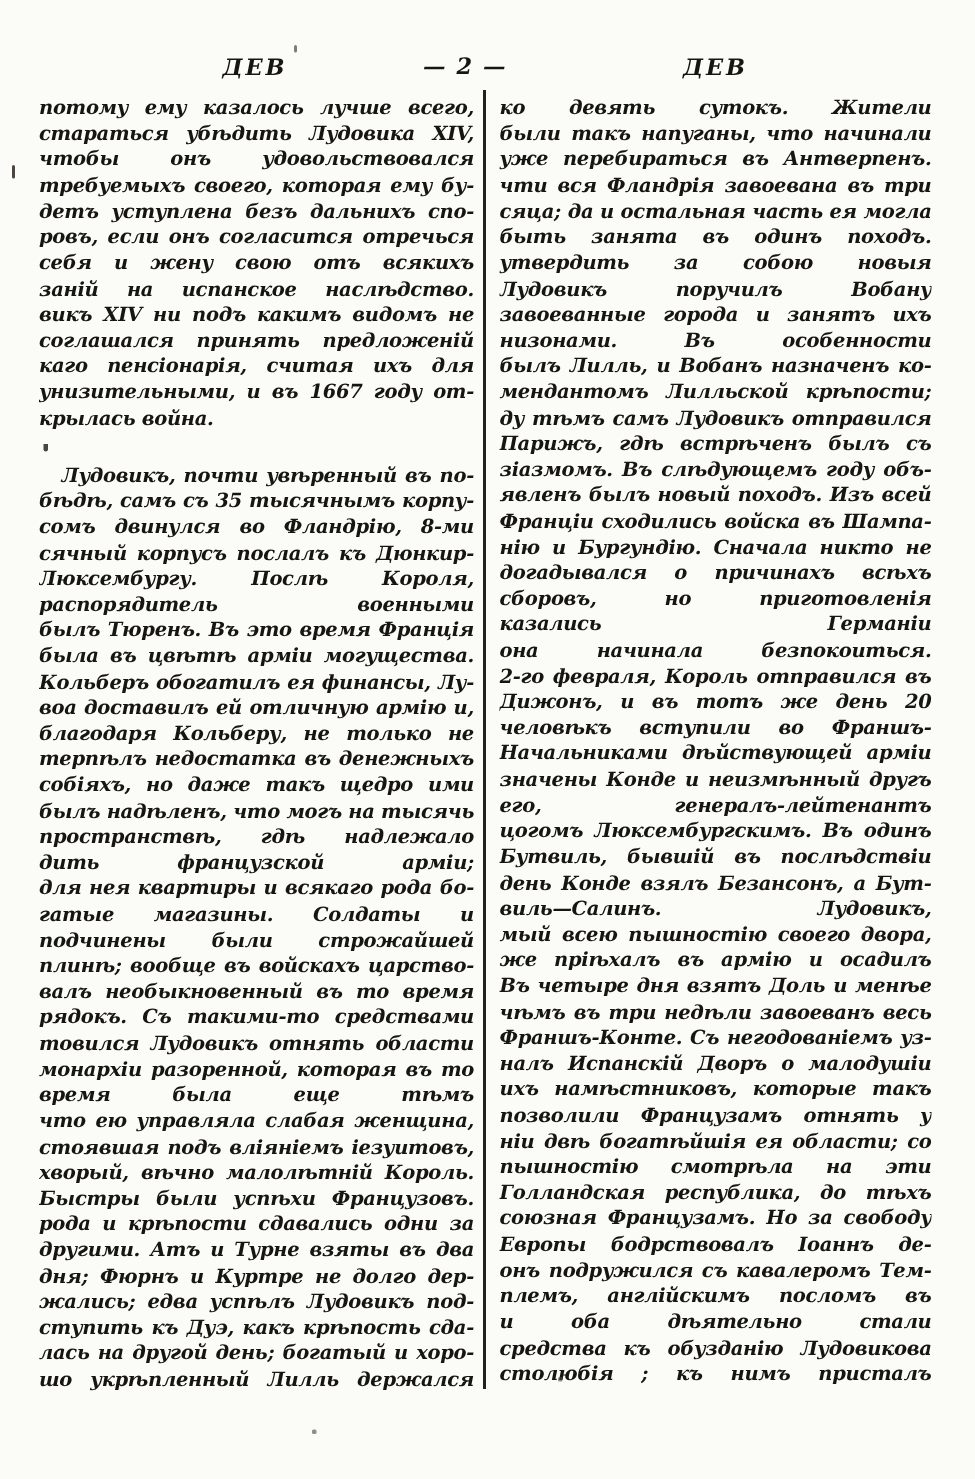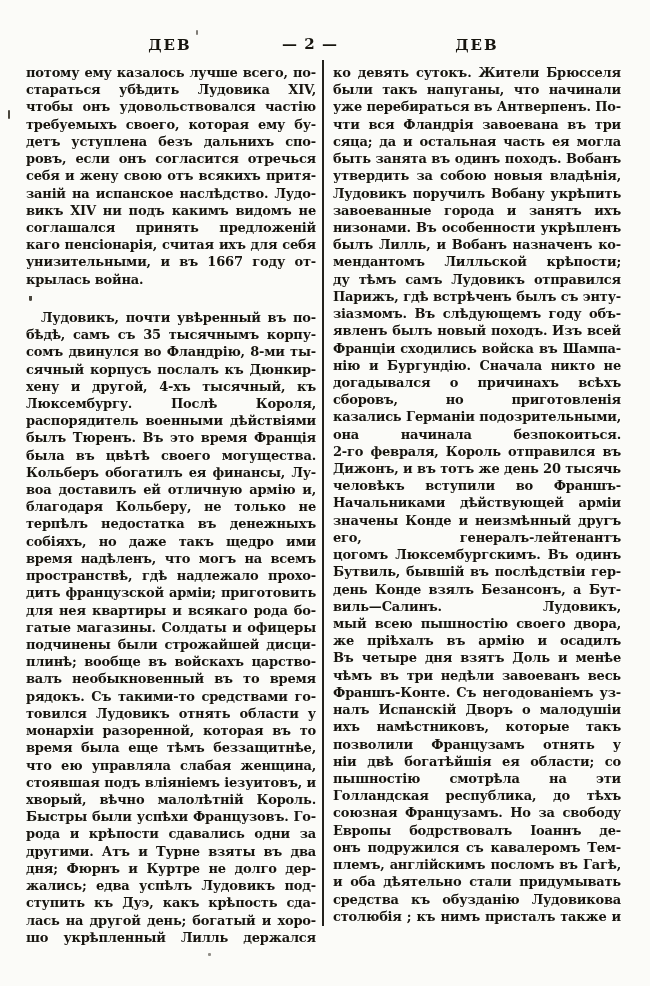--- a/index.html
+++ b/index.html
@@ -8,20 +8,21 @@
     background: #fbfbf8;
   }
   .page {
     position: relative;
     width: 650px;
     height: 986px;
     background: #fbfbf8;
     overflow: hidden;
     font-family: "DejaVu Serif", "Liberation Serif", serif;
     color: #151412;
+    font-style: italic;
   }
   
   .running-header .title {
     position: absolute;
     top: 36px;
     transform: translateX(-50%);
     font-size: 15px;
     font-weight: bold;
     letter-spacing: 2px;
     color: #17150f;
@@ -105,31 +106,30 @@
       <div class="line">заній на испанское наслѣдство. Лудо-</div>
       <div class="line">викъ XIV ни подъ какимъ видомъ не</div>
       <div class="line">соглашался принять предложеній вели-</div>
       <div class="line">каго пенсіонарія, считая ихъ для себя</div>
       <div class="line">унизительными, и въ 1667 году от-</div>
       <div class="line l">крылась война.</div>
       <div class="line p">Лудовикъ, почти увѣренный въ по-</div>
       <div class="line">бѣдѣ, самъ съ 35 тысячнымъ корпу-</div>
       <div class="line">сомъ двинулся во Фландрію, 8-ми ты-</div>
       <div class="line">сячный корпусъ послалъ къ Дюнкир-</div>
-      <div class="line">хену и другой, 4-хъ тысячный, къ</div>
       <div class="line">Люксембургу. Послѣ Короля, главный</div>
       <div class="line">распорядитель военными дѣйствіями</div>
       <div class="line">былъ Тюренъ. Въ это время Франція</div>
-      <div class="line">была въ цвѣтѣ своего могущества.</div>
+      <div class="line">была въ цвѣтѣ арміи могущества.</div>
       <div class="line">Кольберъ обогатилъ ея финансы, Лу-</div>
       <div class="line">воа доставилъ ей отличную армію и,</div>
       <div class="line">благодаря Кольберу, не только не</div>
       <div class="line">терпѣлъ недостатка въ денежныхъ по-</div>
       <div class="line">собіяхъ, но даже такъ щедро ими</div>
-      <div class="line">время надѣленъ, что могъ на всемъ</div>
+      <div class="line">былъ надѣленъ, что могъ на тысячь</div>
       <div class="line">пространствѣ, гдѣ надлежало прохо-</div>
       <div class="line">дить французской арміи; приготовить</div>
       <div class="line">для нея квартиры и всякаго рода бо-</div>
       <div class="line">гатые магазины. Солдаты и офицеры</div>
       <div class="line">подчинены были строжайшей дисци-</div>
       <div class="line">плинѣ; вообще въ войскахъ царство-</div>
       <div class="line">валъ необыкновенный въ то время по-</div>
       <div class="line">рядокъ. Съ такими-то средствами го-</div>
       <div class="line">товился Лудовикъ отнять области у</div>
       <div class="line">монархіи разоренной, которая въ то</div>

